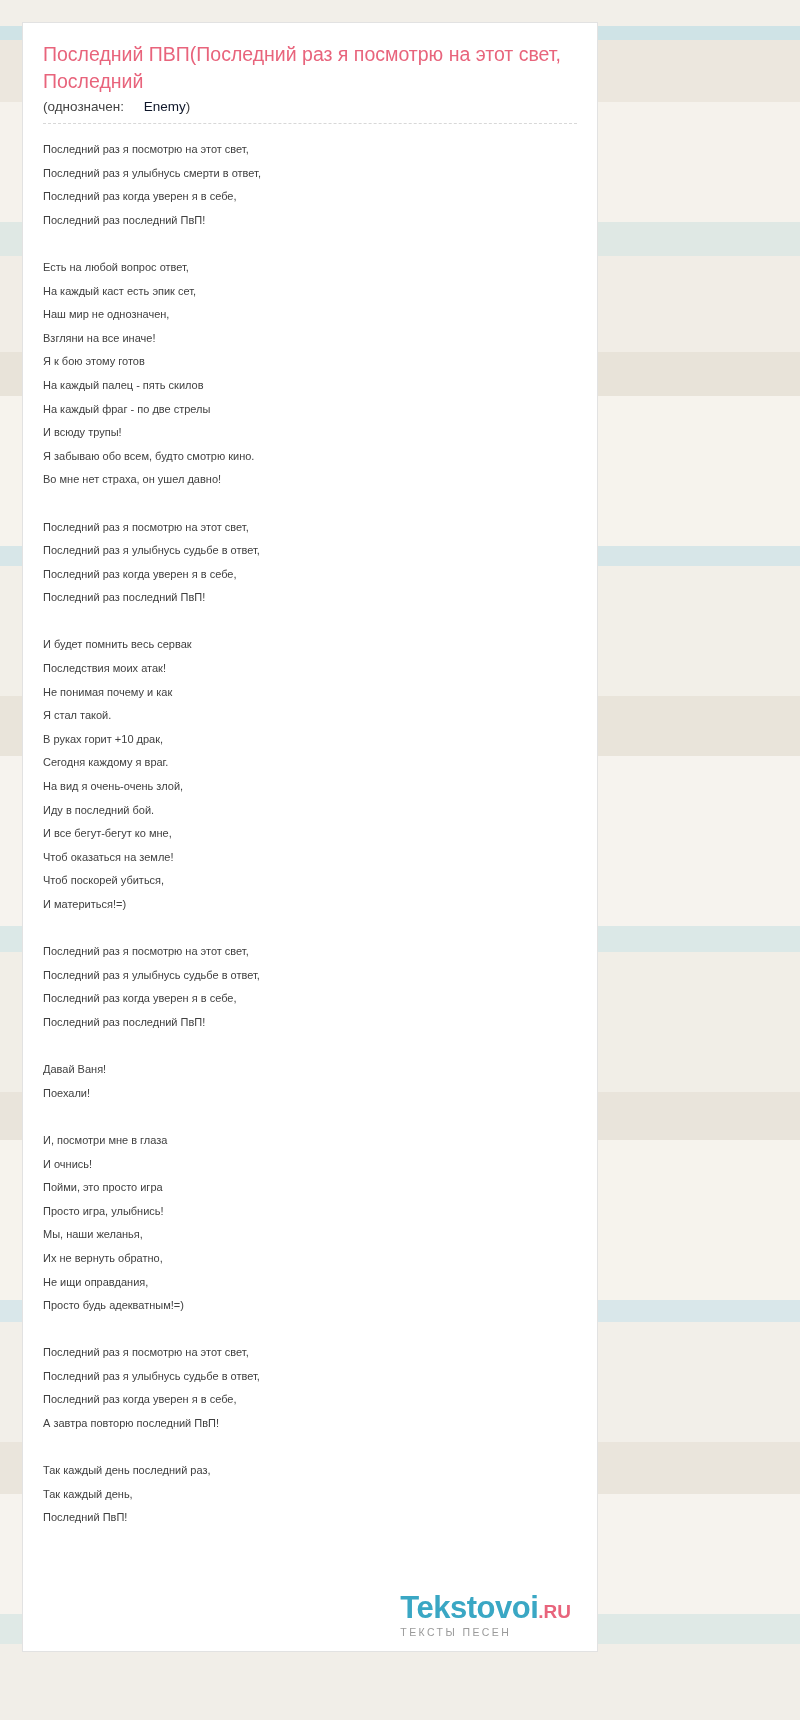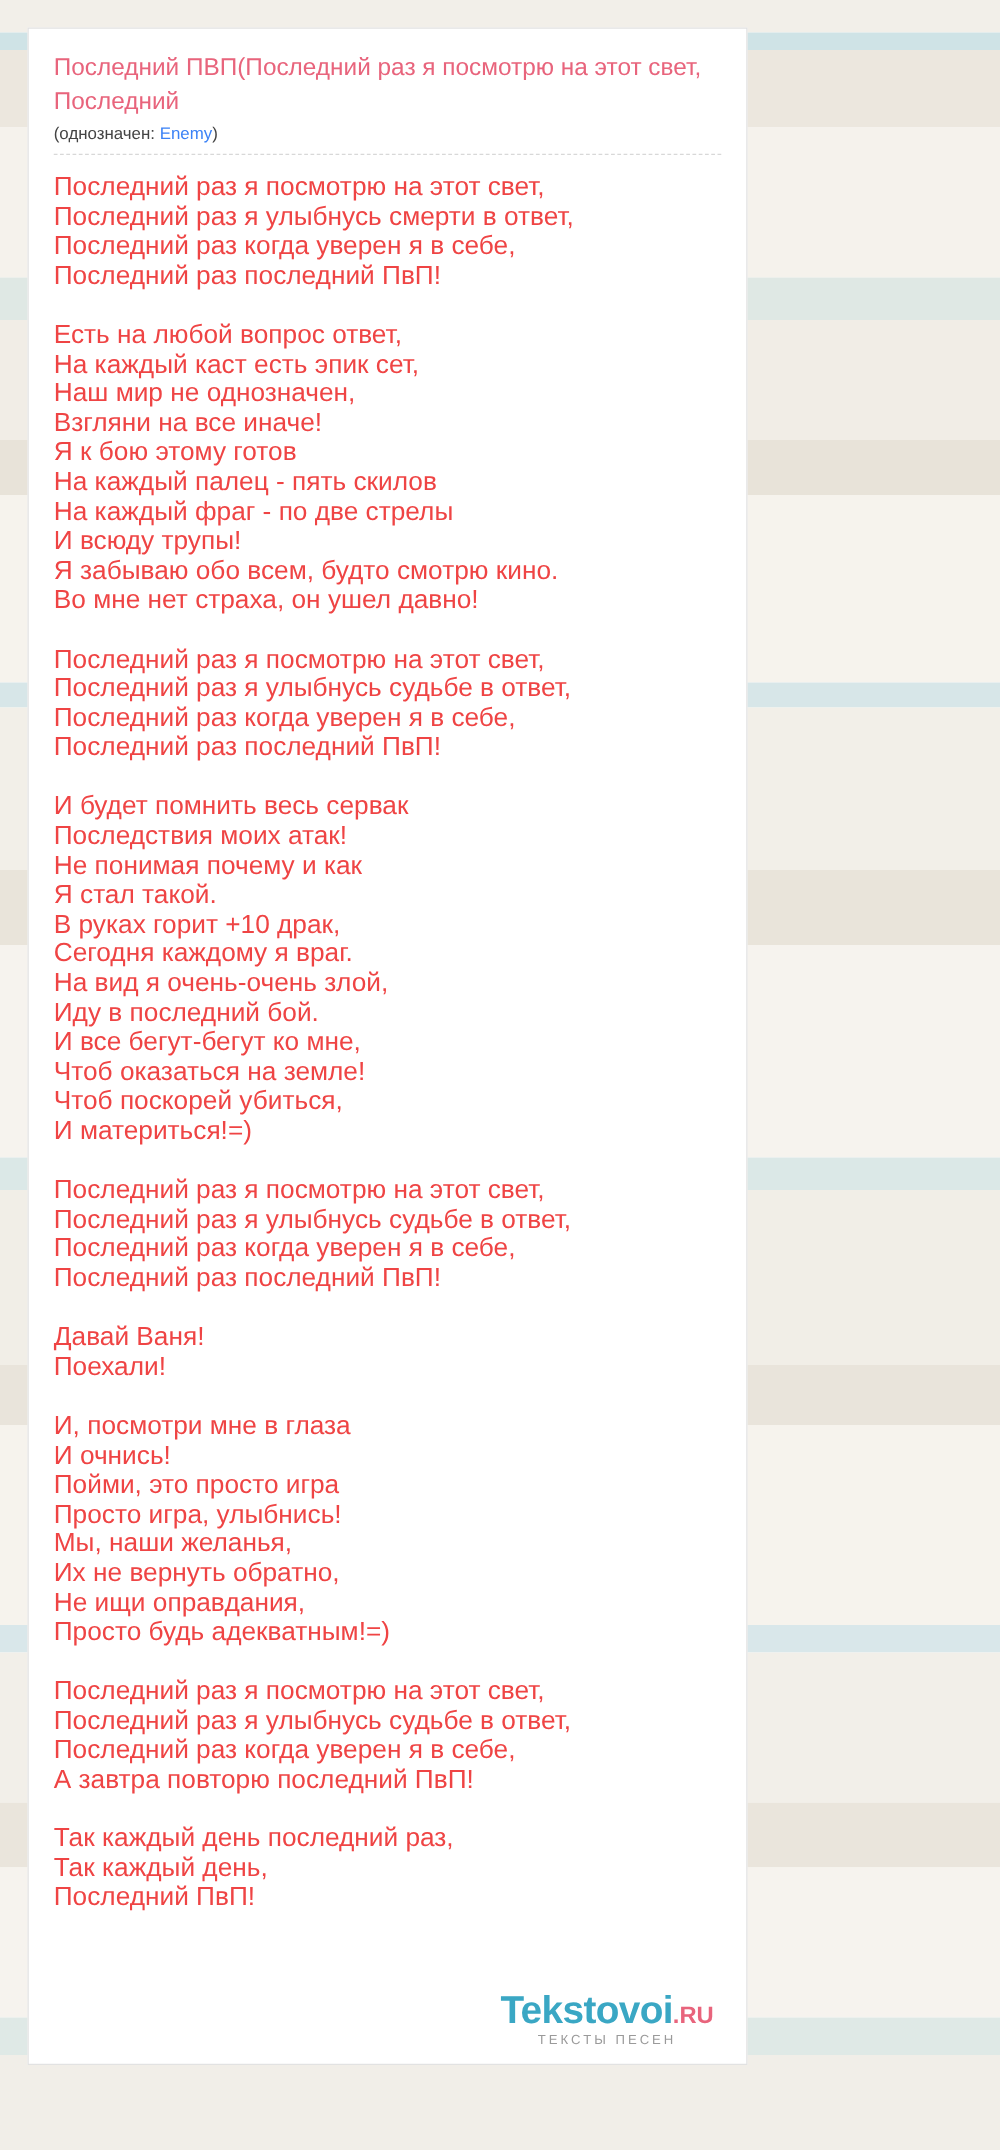--- a/index.html
+++ b/index.html
@@ -51,39 +51,40 @@
   }
 
   #artist-line {
     font-size: 13.5px;
     color: #444444;
     padding-bottom: 9px;
     border-bottom: 1px dashed #d8d8d8;
     margin-bottom: 14px;
   }
   #artist-link {
-    color: #3b82f6;
+    color: #0f172a;
     text-decoration: none;
+    margin-left: 16px;
   }
 
   #lyrics {
-    font-size: 21px;
+    font-size: 11px;
     line-height: 23.6px;
-    color: #ef4444;
+    color: #404040;
     white-space: pre-wrap;
     margin: 0;
     font-family: "Liberation Sans", sans-serif;
   }
 
   
   #footer-logo {
     position: absolute;
     right: 26px;
     bottom: 14px;
-    text-align: center;
+    text-align: left;
     line-height: 1;
   }
   #logo-main {
     font-size: 31px;
     font-weight: bold;
     color: #3aa7c4;
     letter-spacing: -0.5px;
     font-family: "Liberation Sans", sans-serif;
   }
   #logo-tld {

